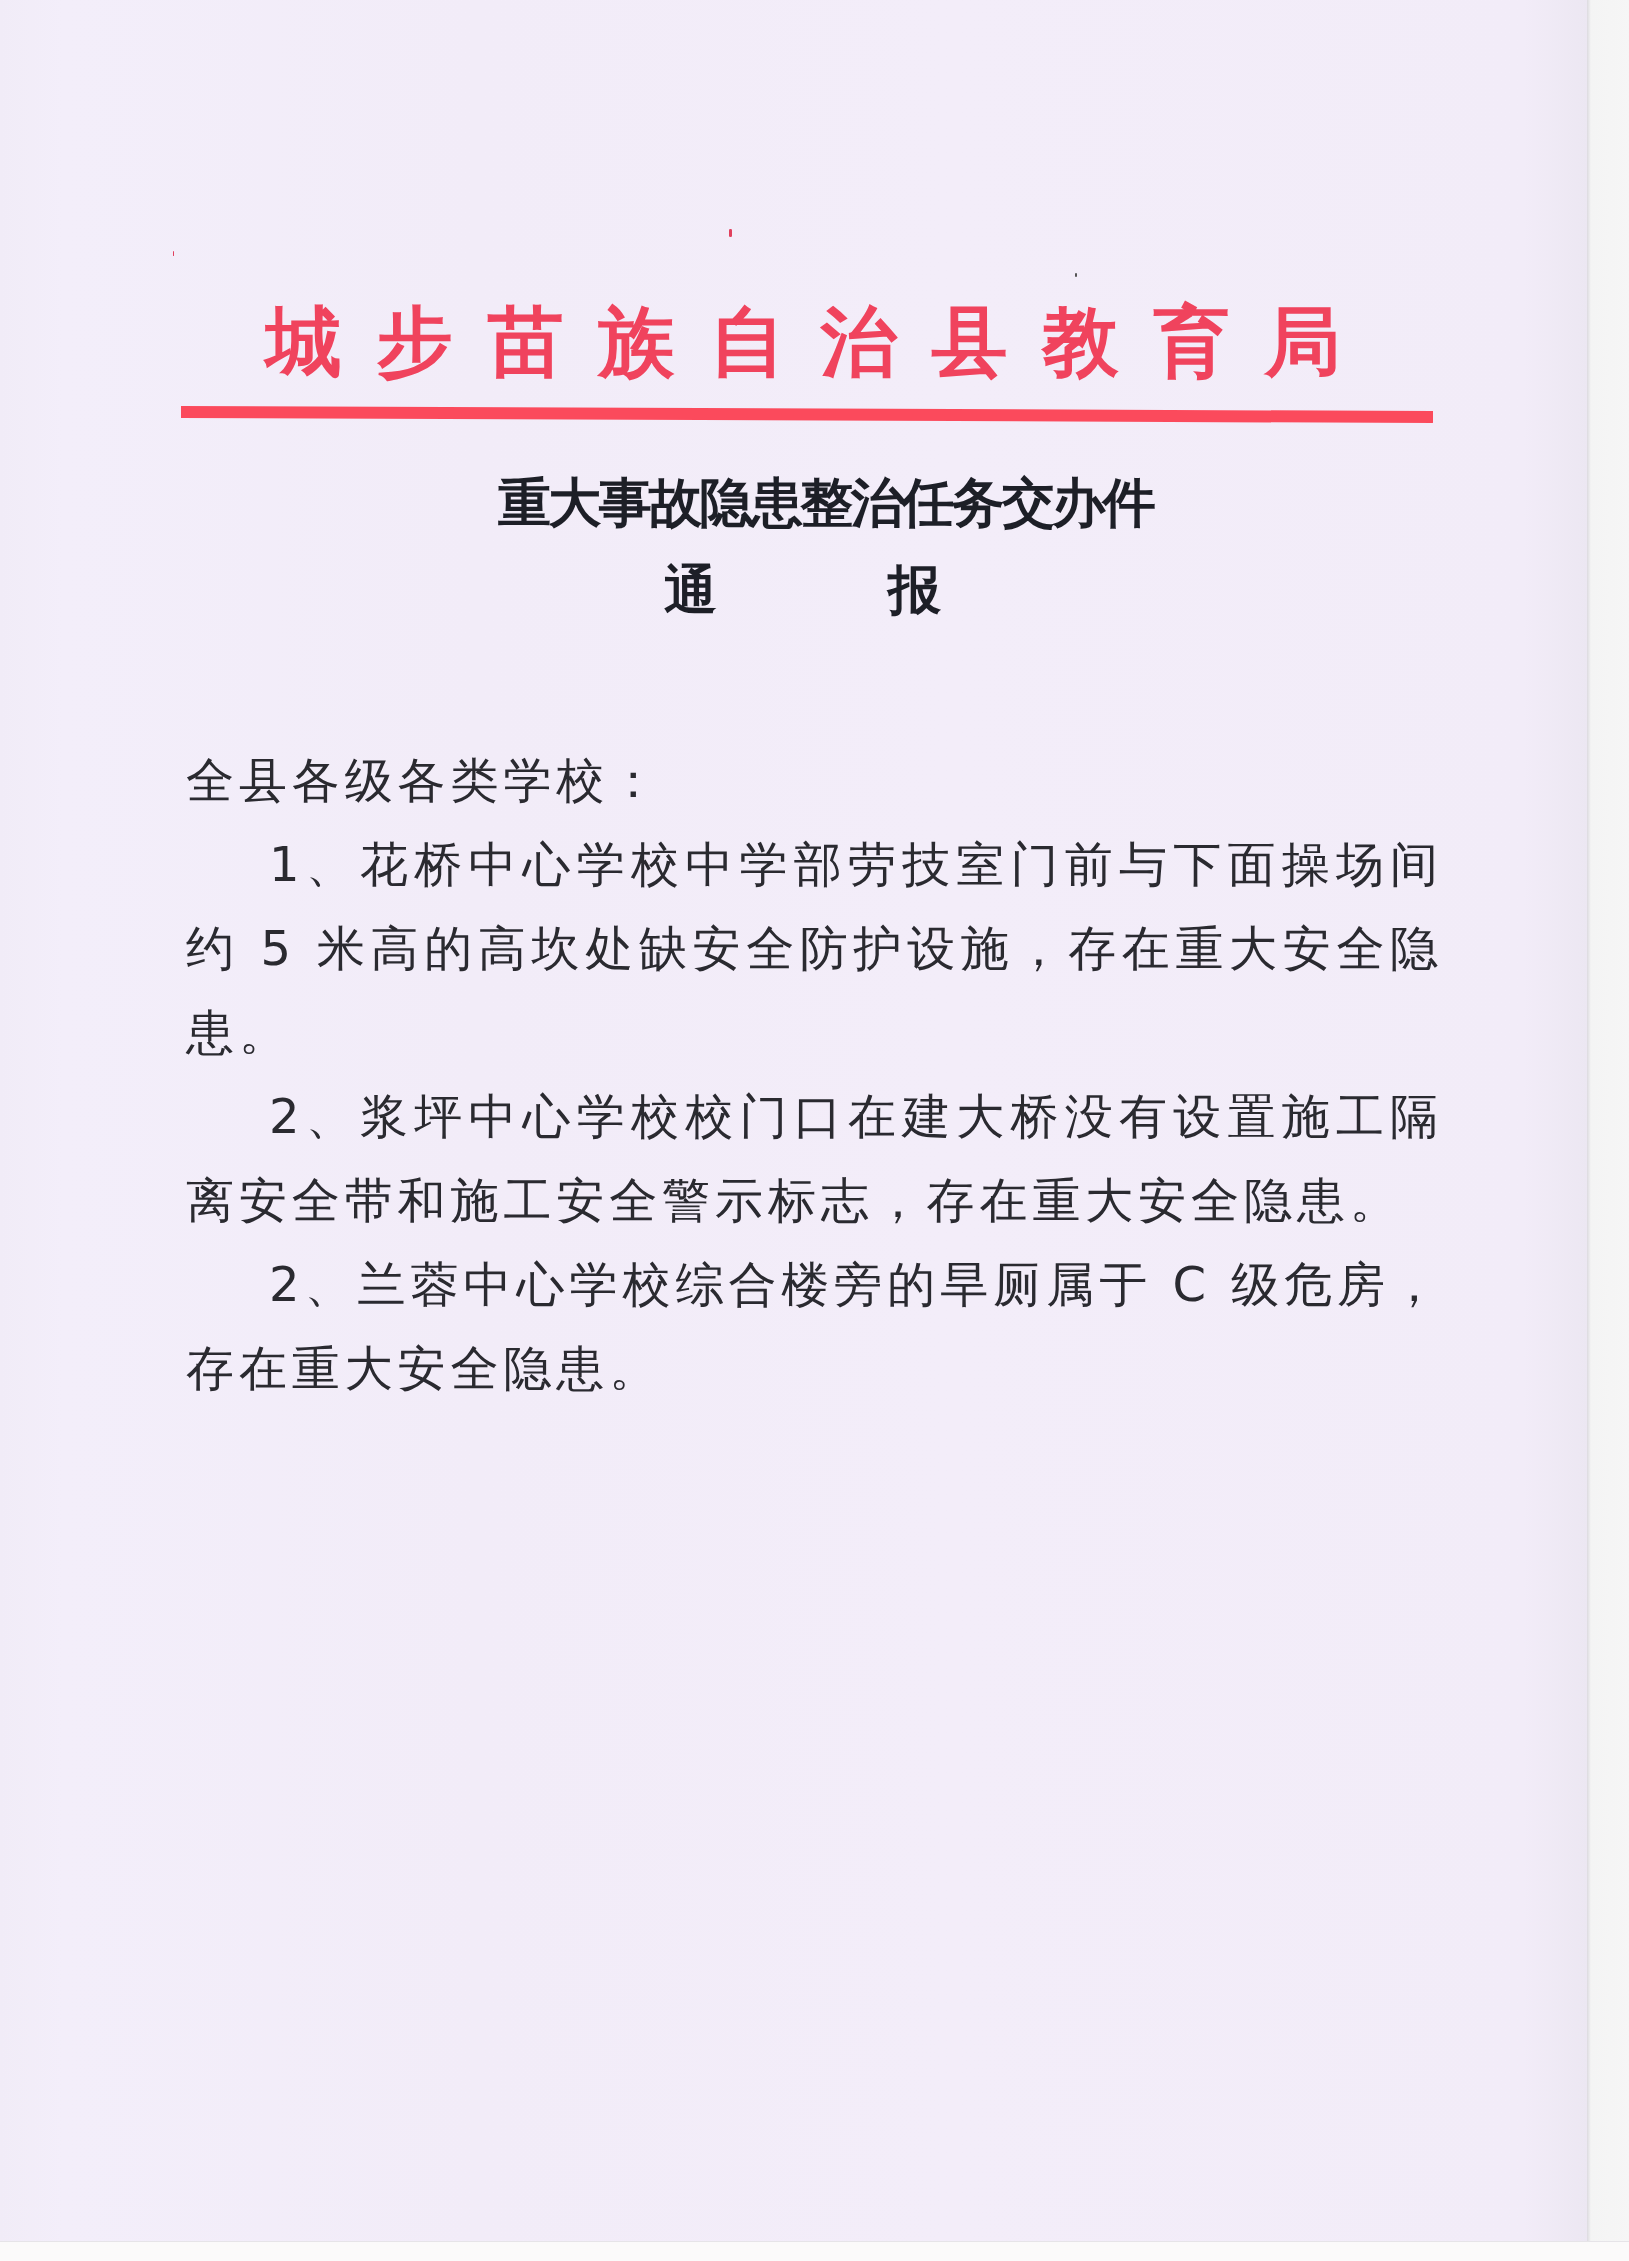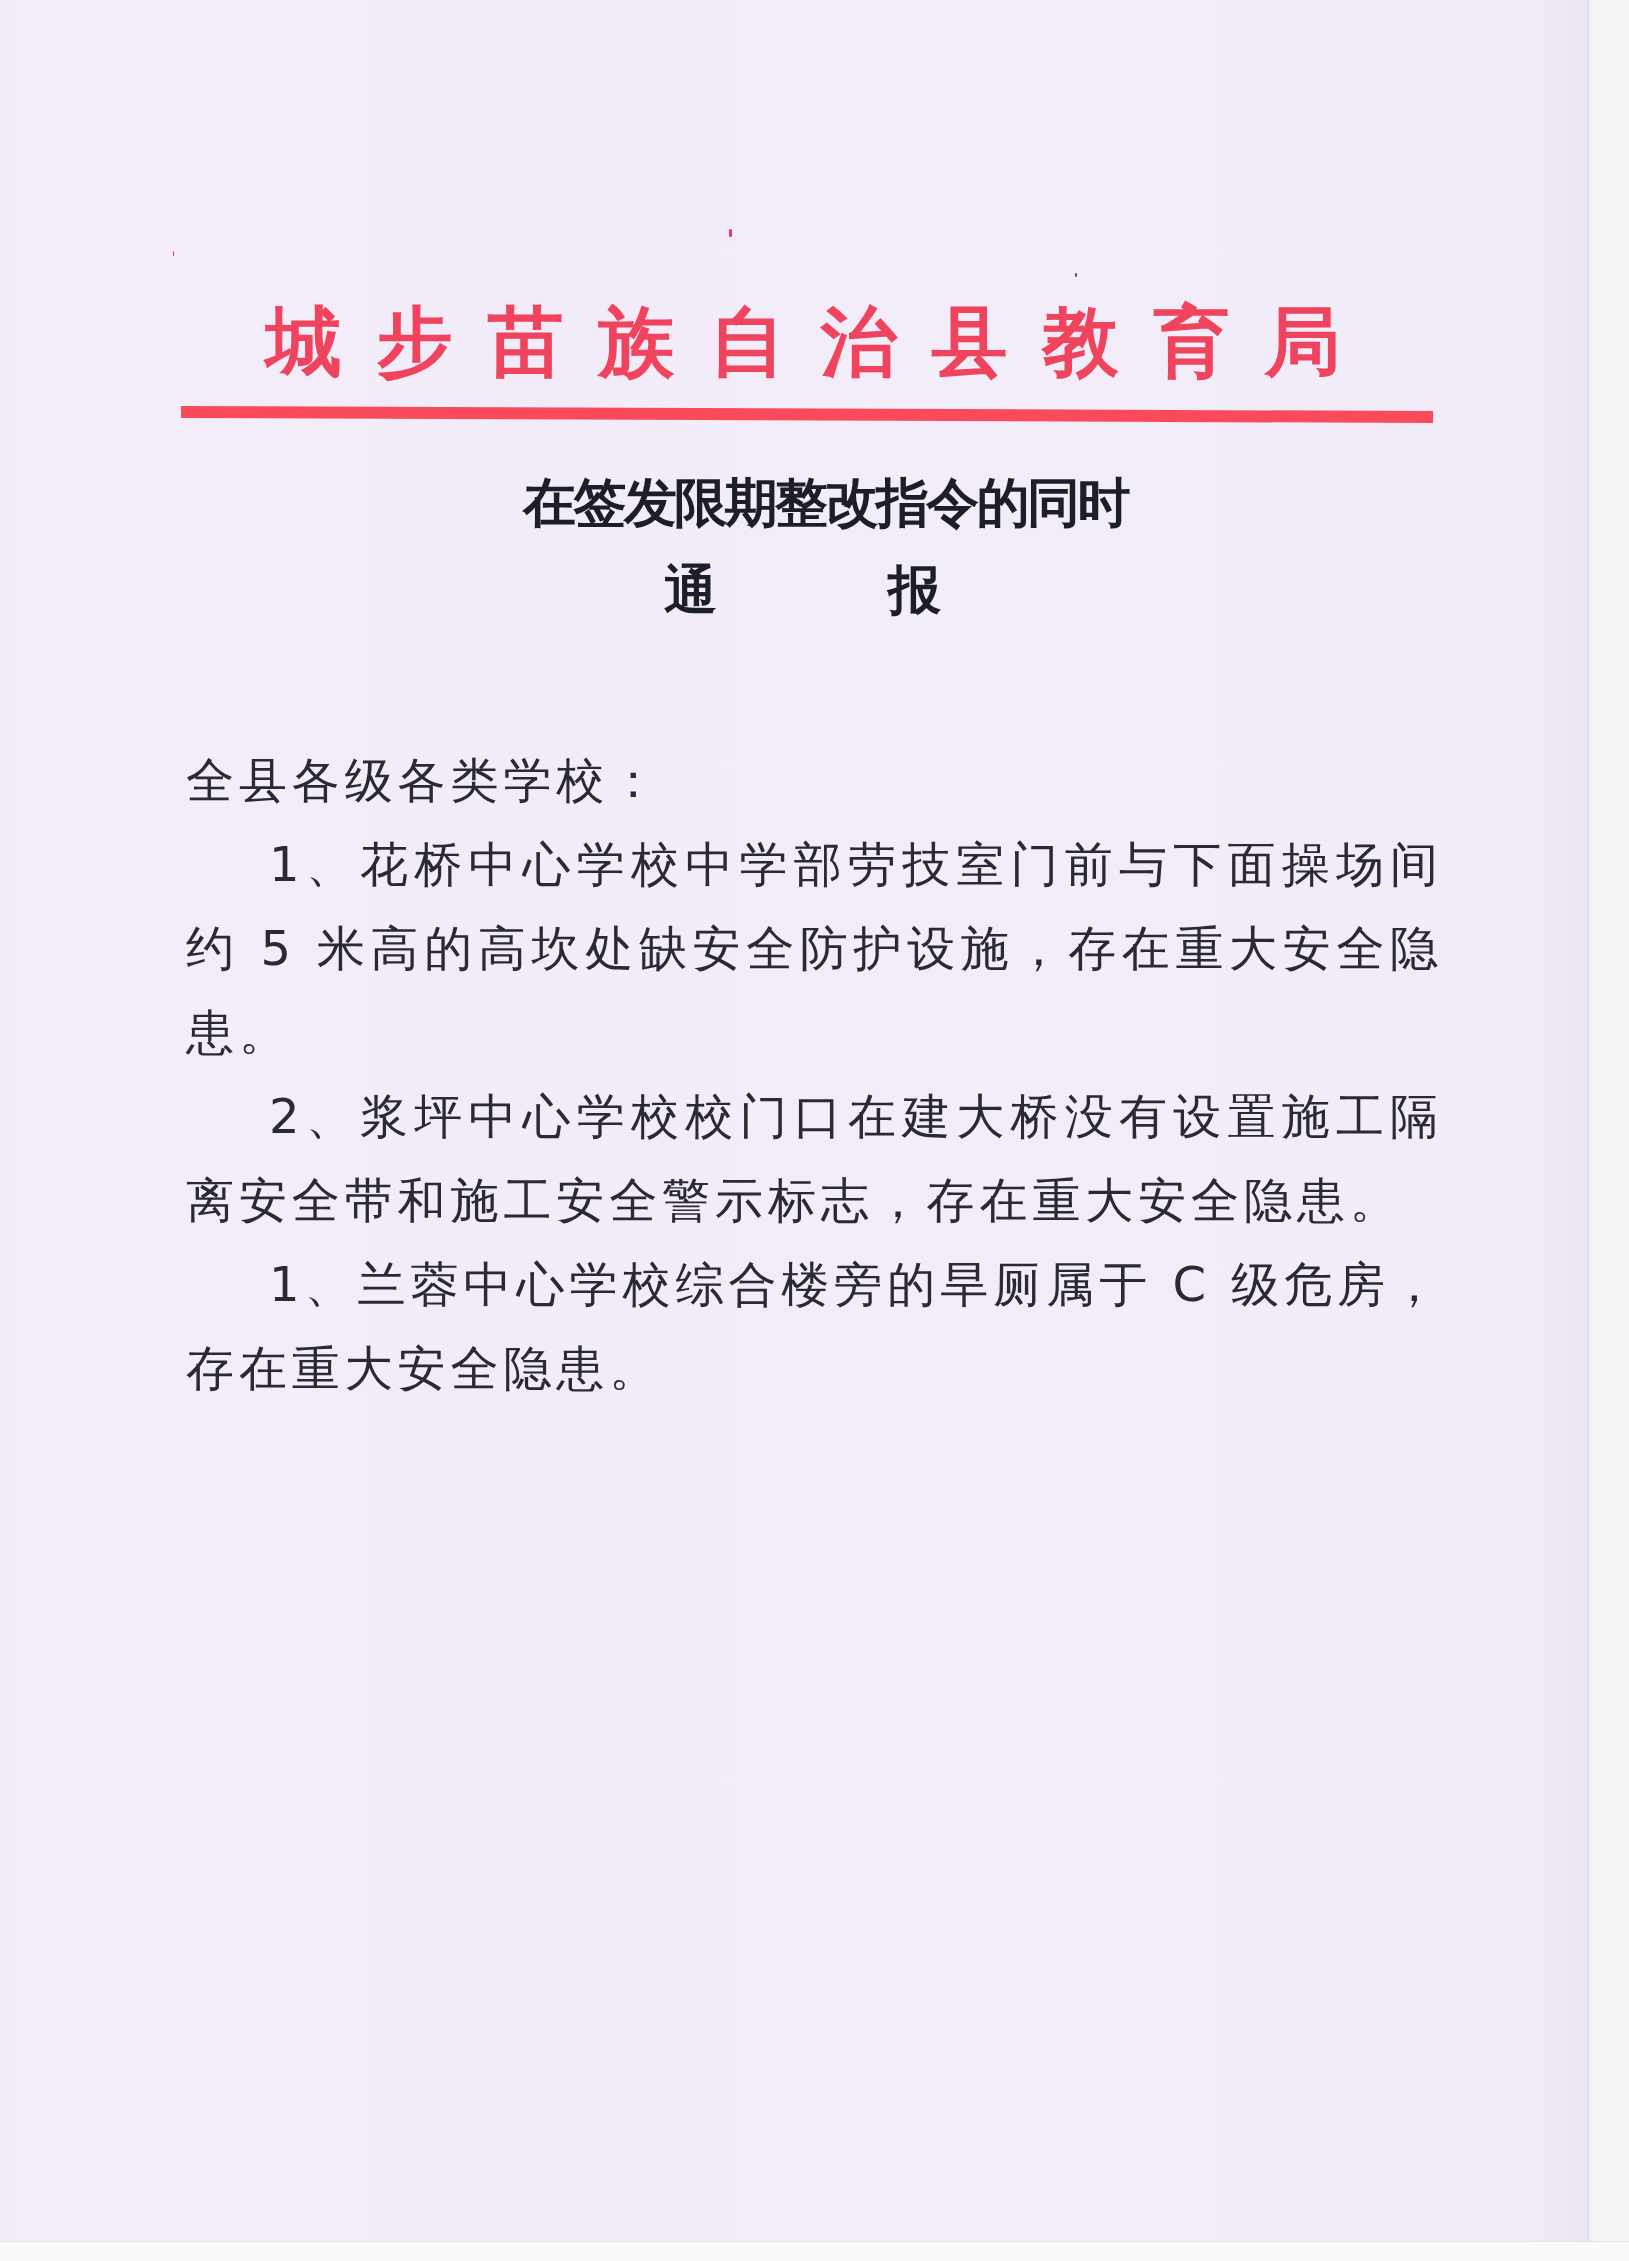--- a/index.html
+++ b/index.html
@@ -135,32 +135,32 @@
     <span>自</span>
     <span>治</span>
     <span>县</span>
     <span>教</span>
     <span>育</span>
     <span>局</span>
   </div>
 
   <div class="red-rule"></div>
 
-  <div class="doc-title">在签发限期整改指令的同时</div>
+  <div class="doc-title">重大事故隐患整治任务交办件</div>
 
   <div class="doc-subtitle">
     <span>通</span>
     <span>报</span>
   </div>
 
   <div class="body">
     <p class="salutation">全县各级各类学校：</p>
     <p class="indent">1、花桥中心学校中学部劳技室门前与下面操场间约 5 米高的高坎处缺安全防护设施，存在重大安全隐患。</p>
     <p class="indent">2、浆坪中心学校校门口在建大桥没有设置施工隔离安全带和施工安全警示标志，存在重大安全隐患。</p>
-    <p class="indent">1、兰蓉中心学校综合楼旁的旱厕属于 C 级危房，存在重大安全隐患。</p>
+    <p class="indent">2、兰蓉中心学校综合楼旁的旱厕属于 C 级危房，存在重大安全隐患。</p>
   </div>
 
   <div class="speck" style="left:729px; top:229px; width:3.2px; height:8.4px;"></div>
   <div class="speck" style="left:1075px; top:273px; width:1.9px; height:3.9px; background:#555;"></div>
   <div class="speck" style="left:173px; top:251px; width:1.3px; height:5.2px;"></div>
 </div>
 
 <div class="scan-edge-right"></div>
 <div class="scan-edge-bottom"></div>
 

